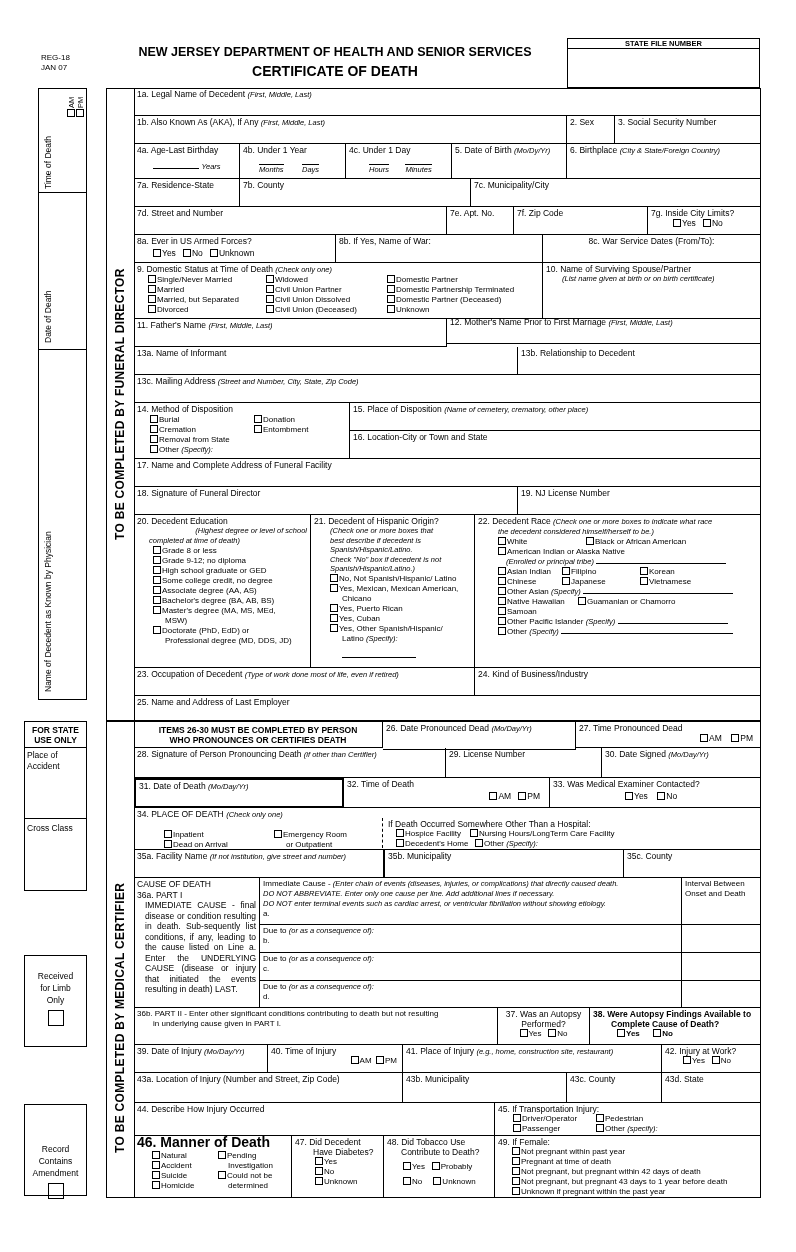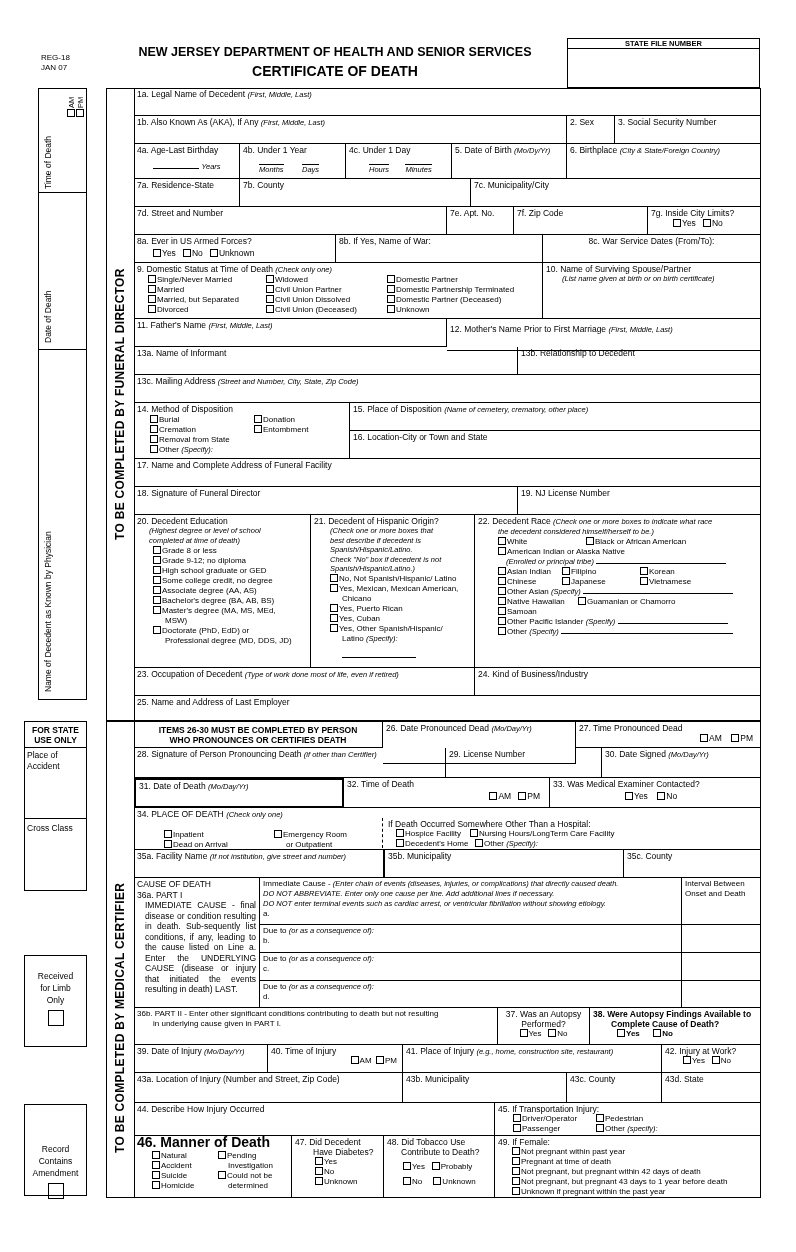--- a/index.html
+++ b/index.html
@@ -139,21 +139,21 @@
     <div class="opt"><span class="cb"></span><span>Domestic Partner (Deceased)</span></div>
     <div class="opt"><span class="cb"></span><span>Unknown</span></div>
   </div>
 </div>
 <div class="cell" style="left:543px;top:263px;width:218px;height:56px;">
   <div>10. Name of Surviving Spouse/Partner</div>
   <div class="i" style="padding-left:16px;">(List name given at birth or on birth certificate)</div>
 </div>
 
 <div class="cell" style="left:134px;top:319px;width:313px;height:28px;"><span>11. Father's Name</span> <span class="i">(First, Middle, Last)</span></div>
-<div class="cell" style="left:447px;top:323px;width:314px;height:28px;"><span>12. Mother's Name Prior to First Marriage</span> <span class="i">(First, Middle, Last)</span></div>
+<div class="cell" style="left:447px;top:316px;width:314px;height:28px;"><span>12. Mother's Name Prior to First Marriage</span> <span class="i">(First, Middle, Last)</span></div>
 
 <div class="cell" style="left:134px;top:347px;width:384px;height:28px;"><span>13a. Name of Informant</span></div>
 <div class="cell" style="left:518px;top:347px;width:243px;height:28px;"><span>13b. Relationship to Decedent</span></div>
 
 <div class="cell" style="left:134px;top:375px;width:627px;height:28px;"><span>13c. Mailing Address</span> <span class="i">(Street and Number, City, State, Zip Code)</span></div>
 
 <div class="cell" style="left:134px;top:403px;width:216px;height:56px;font-size:8px;">
   <div style="font-size:8.5px;">14. Method of Disposition</div>
   <div class="abs" style="left:16px;top:12px;">
     <div class="opt"><span class="cb"></span><span>Burial</span></div>
@@ -169,21 +169,21 @@
 <div class="cell" style="left:350px;top:403px;width:411px;height:28px;"><span>15. Place of Disposition</span> <span class="i">(Name of cemetery, crematory, other place)</span></div>
 <div class="cell" style="left:350px;top:431px;width:411px;height:28px;"><span>16. Location-City or Town and State</span></div>
 
 <div class="cell" style="left:134px;top:459px;width:627px;height:28px;"><span>17. Name and Complete Address of Funeral Facility</span></div>
 
 <div class="cell" style="left:134px;top:487px;width:384px;height:28px;"><span>18. Signature of Funeral Director</span></div>
 <div class="cell" style="left:518px;top:487px;width:243px;height:28px;"><span>19. NJ License Number</span></div>
 
 <div class="cell" style="left:134px;top:515px;width:177px;height:153px;font-size:8px;">
   <div style="font-size:8.5px;">20. Decedent Education</div>
-  <div class="i" style="padding-left:12px;">(Highest degree or level of school</div>
+  <div class="i" style="padding-left:12px;text-align:right;">(Highest degree or level of school</div>
   <div class="i" style="padding-left:12px;">completed at time of death)</div>
   <div style="padding-left:16px;line-height:11.5px;">
     <div class="opt"><span class="cb"></span><span>Grade 8 or less</span></div>
     <div class="opt"><span class="cb"></span><span>Grade 9-12; no diploma</span></div>
     <div class="opt"><span class="cb"></span><span>High school graduate or GED</span></div>
     <div class="opt"><span class="cb"></span><span>Some college credit, no degree</span></div>
     <div class="opt"><span class="cb"></span><span>Associate degree (AA, AS)</span></div>
     <div class="opt"><span class="cb"></span><span>Bachelor's degree (BA, AB, BS)</span></div>
     <div class="opt"><span class="cb"></span><span>Master's degree (MA, MS, MEd,</span></div>
     <div class="opt" style="padding-left:12px;">MSW)</div>
@@ -229,21 +229,21 @@
 </div>
 
 <div class="cell" style="left:134px;top:668px;width:341px;height:28px;"><span>23. Occupation of Decedent</span> <span class="i">(Type of work done most of life, even if retired)</span></div>
 <div class="cell" style="left:475px;top:668px;width:286px;height:28px;"><span>24. Kind of Business/Industry</span></div>
 <div class="cell" style="left:134px;top:696px;width:627px;height:25px;"><span>25. Name and Address of Last Employer</span></div>
 
 <div class="cell b ctr" style="left:134px;top:722px;width:249px;height:26px;line-height:10px;padding-top:3px;font-size:8.5px;">
   <div>ITEMS 26-30 MUST BE COMPLETED BY PERSON</div>
   <div>WHO PRONOUNCES OR CERTIFIES DEATH</div>
 </div>
-<div class="cell" style="left:383px;top:722px;width:193px;height:42px;"><span>26. Date Pronounced Dead</span> <span class="i">(Mo/Day/Yr)</span></div>
+<div class="cell" style="left:383px;top:722px;width:193px;height:28px;"><span>26. Date Pronounced Dead</span> <span class="i">(Mo/Day/Yr)</span></div>
 <div class="cell" style="left:576px;top:722px;width:185px;height:26px;">
   <div>27. Time Pronounced Dead</div>
   <div style="text-align:right;padding-right:4px;"><span class="cb"></span><span>AM</span>&nbsp;&nbsp;&nbsp;&nbsp;<span class="cb"></span><span>PM</span></div>
 </div>
 
 <div class="cell" style="left:134px;top:748px;width:312px;height:30px;"><span>28. Signature of Person Pronouncing Death</span> <span class="i">(if other than Certifier)</span></div>
 <div class="cell" style="left:446px;top:748px;width:156px;height:30px;"><span>29. License Number</span></div>
 <div class="cell" style="left:602px;top:748px;width:159px;height:30px;"><span>30. Date Signed</span> <span class="i">(Mo/Day/Yr)</span></div>
 
 <div class="cell" style="left:134px;top:778px;width:210px;height:30px;border:2px solid #000;"><span>31. Date of Death</span> <span class="i">(Mo/Day/Yr)</span></div>

